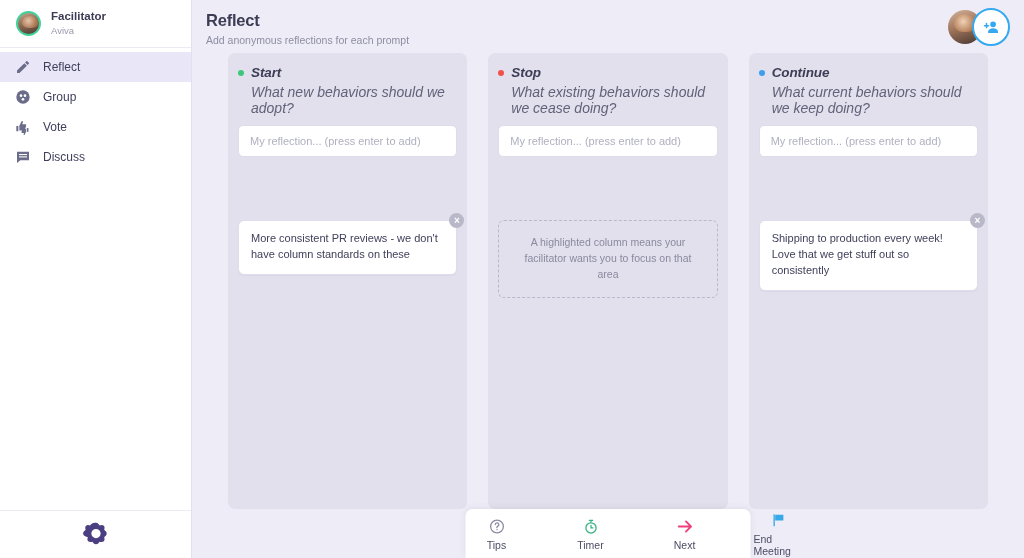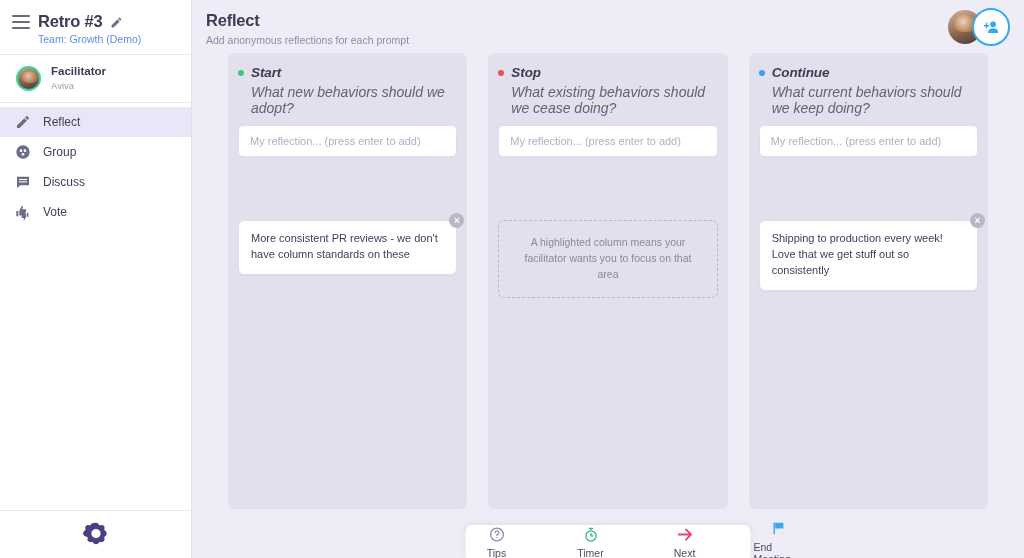--- a/index.html
+++ b/index.html
@@ -157,57 +157,41 @@
   .card-ghost {
     border: 1px dashed #b9b7cc; background: transparent; border-radius: 6px;
     min-height: 78px; display: flex; align-items: center; justify-content: center;
     text-align: center; padding: 10px 18px;
     font-size: 10.5px; color: #8a89a0; line-height: 1.5;
   }
 
   
   .toolbar {
     position: absolute; left: 50%; transform: translateX(-50%);
-    bottom: 0; width: 285px; height: 33px;
+    bottom: 0; width: 285px; height: 49px;
     background: #ffffff; border-radius: 7px 7px 0 0;
     box-shadow: 0 -1px 6px rgba(70,70,100,0.10);
     display: flex; align-items: center; justify-content: space-around;
     padding: 0 6px;
     gap: 44px;
   }
   .tb-item {
     display: flex; flex-direction: column; align-items: center; gap: 3px;
     cursor: pointer; min-width: 50px;
   }
   .tb-label { font-size: 10.5px; color: #4c4c66; }
   .tb-icn { height: 19px; display:flex; align-items:center; justify-content:center; }
 </style>
 </head>
 <body>
 
 <div id="app">
 
   <aside class="sidebar">
 
-    <div class="sb-top">
-      <div class="sb-title-row">
-        <div class="hamburger">
-          <span></span>
-            <span></span>
-            <span></span>
-        </div>
-        <div class="retro-title">Retro #3</div>
-        <span class="pencil-edit">
-          <svg viewBox="0 0 24 24" width="13" height="13" fill="#6f6f88">
-            <path d="M3 17.25V21h3.75L17.81 9.94l-3.75-3.75L3 17.25zM20.71 7.04a1 1 0 0 0 0-1.41l-2.34-2.34a1 1 0 0 0-1.41 0l-1.83 1.83 3.75 3.75 1.83-1.83z"></path>
-          </svg>
-        </span>
-      </div>
-      <div class="team-link">Team: Growth (Demo)</div>
-    </div>
 
     <div class="sb-user">
       <div class="avatar-sm"></div>
       <div>
         <div class="u-name">Facilitator</div>
         <div class="u-sub">Aviva</div>
       </div>
     </div>
 
     <nav class="nav">
@@ -229,38 +213,38 @@
             <circle cx="15" cy="10" r="2" fill="#fff"></circle>
             <circle cx="12" cy="15.5" r="2" fill="#fff"></circle>
           </svg>
         </span>
         <span class="nav-label">Group</span>
       </div>
 
       <div class="nav-item">
         <span class="nav-icn">
           <svg viewBox="0 0 24 24" width="16" height="16" fill="#6b6b8a">
-            <path d="M3 4h18v13H8l-5 4z"></path>
-            <rect x="6" y="7.5" width="12" height="1.6" fill="#fff"></rect>
-            <rect x="6" y="11" width="12" height="1.6" fill="#fff"></rect>
-          </svg>
-        </span>
-        <span class="nav-label">Discuss</span>
-      </div>
-
-      <div class="nav-item">
-        <span class="nav-icn">
-          <svg viewBox="0 0 24 24" width="16" height="16" fill="#6b6b8a">
             <path d="M2 10.5h3v8H2zM6.5 10.2l3.2-6.6c.3-.6 1-.8 1.6-.5.5.3.8.9.6 1.5L10.8 8h4.6c.9 0 1.5.8 1.3 1.6l-1.5 6.2c-.2.8-.9 1.4-1.8 1.4H6.5z"></path>
             <path d="M22 20.5h-2.3v-5.2H22zM18.6 20.7l-1.9 3.9" fill="none"></path>
             <path d="M17.6 13.6h2.6v5.6h-2.6z" transform="rotate(180 18.9 16.4)"></path>
             <path d="M16.4 19.6l-2.1 4.3c-.2.4-.7.5-1 .3-.4-.2-.5-.6-.4-1l.8-2.2h-3c-.6 0-1-.5-.9-1l1-4c.1-.5.6-.9 1.1-.9h4.5z"></path>
           </svg>
         </span>
         <span class="nav-label">Vote</span>
+      </div>
+
+      <div class="nav-item">
+        <span class="nav-icn">
+          <svg viewBox="0 0 24 24" width="16" height="16" fill="#6b6b8a">
+            <path d="M3 4h18v13H8l-5 4z"></path>
+            <rect x="6" y="7.5" width="12" height="1.6" fill="#fff"></rect>
+            <rect x="6" y="11" width="12" height="1.6" fill="#fff"></rect>
+          </svg>
+        </span>
+        <span class="nav-label">Discuss</span>
       </div>
 
     </nav>
 
     <div class="sb-bottom">
       <span>
         <svg viewBox="0 0 24 24" width="26" height="26" fill="#4b3f82">
           <path d="M12 2.6c1.6 0 2.6 1.5 3.4 2.4.9-.3 2.6-.9 3.8.3s.6 2.9.3 3.8c.9.8 2.4 1.8 2.4 3.4s-1.5 2.6-2.4 3.4c.3.9.9 2.6-.3 3.8s-2.9.6-3.8.3c-.8.9-1.8 2.4-3.4 2.4s-2.6-1.5-3.4-2.4c-.9.3-2.6.9-3.8-.3s-.6-2.9-.3-3.8C1.6 15.1.1 14.1.1 12.5s1.5-2.6 2.4-3.4c-.3-.9-.9-2.6.3-3.8s2.9-.6 3.8-.3C7.4 4.1 8.4 2.6 12 2.6zm0 5.6a4.3 4.3 0 1 0 0 8.6 4.3 4.3 0 0 0 0-8.6z"></path>
         </svg>
       </span>

